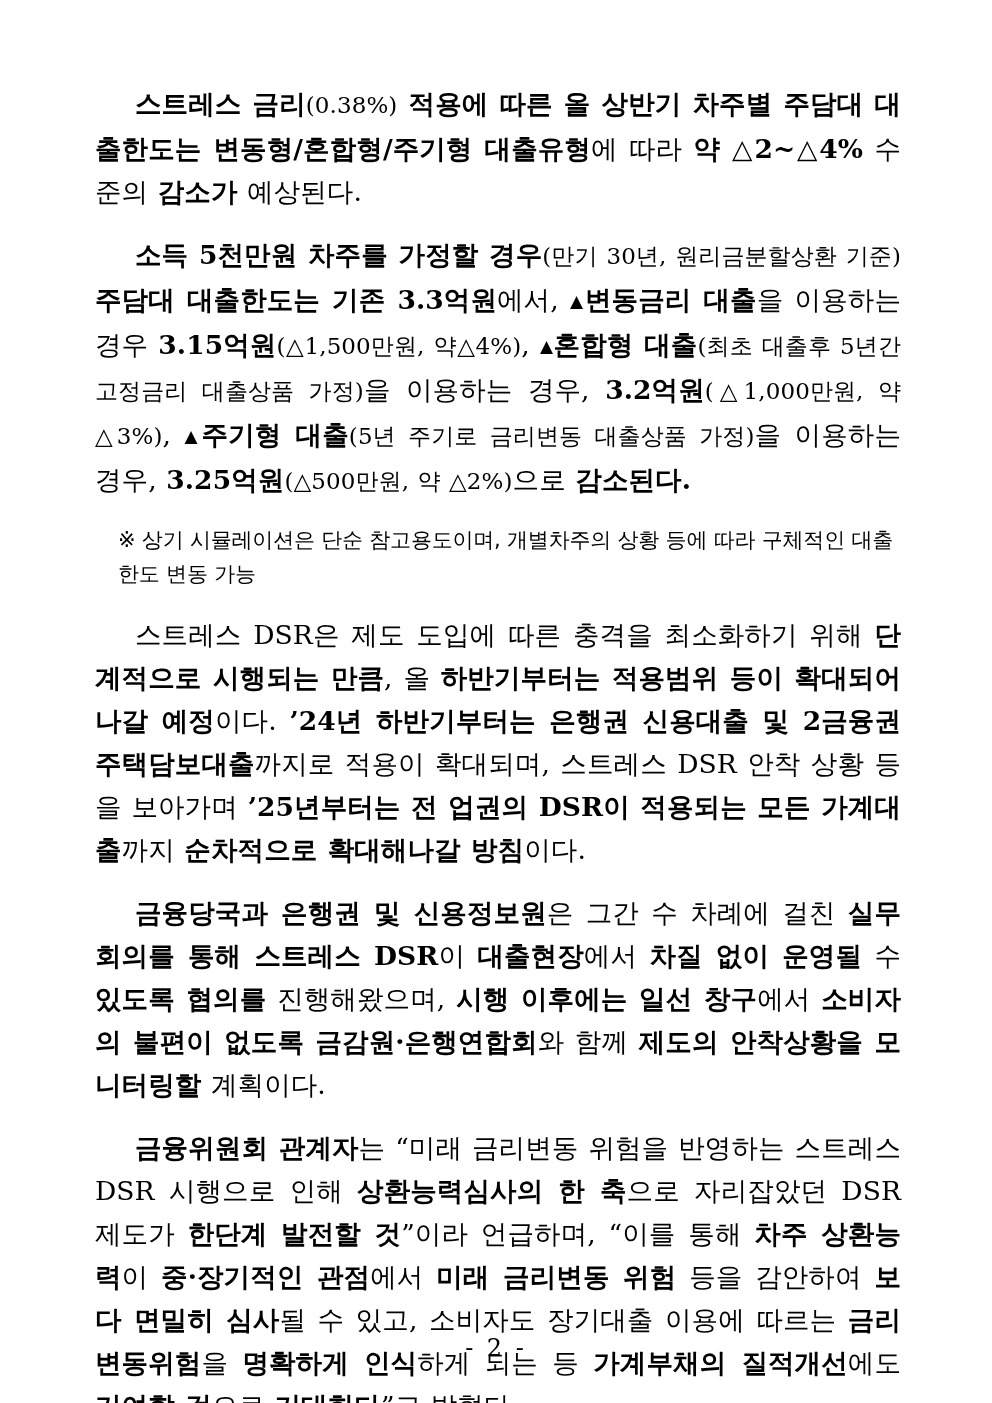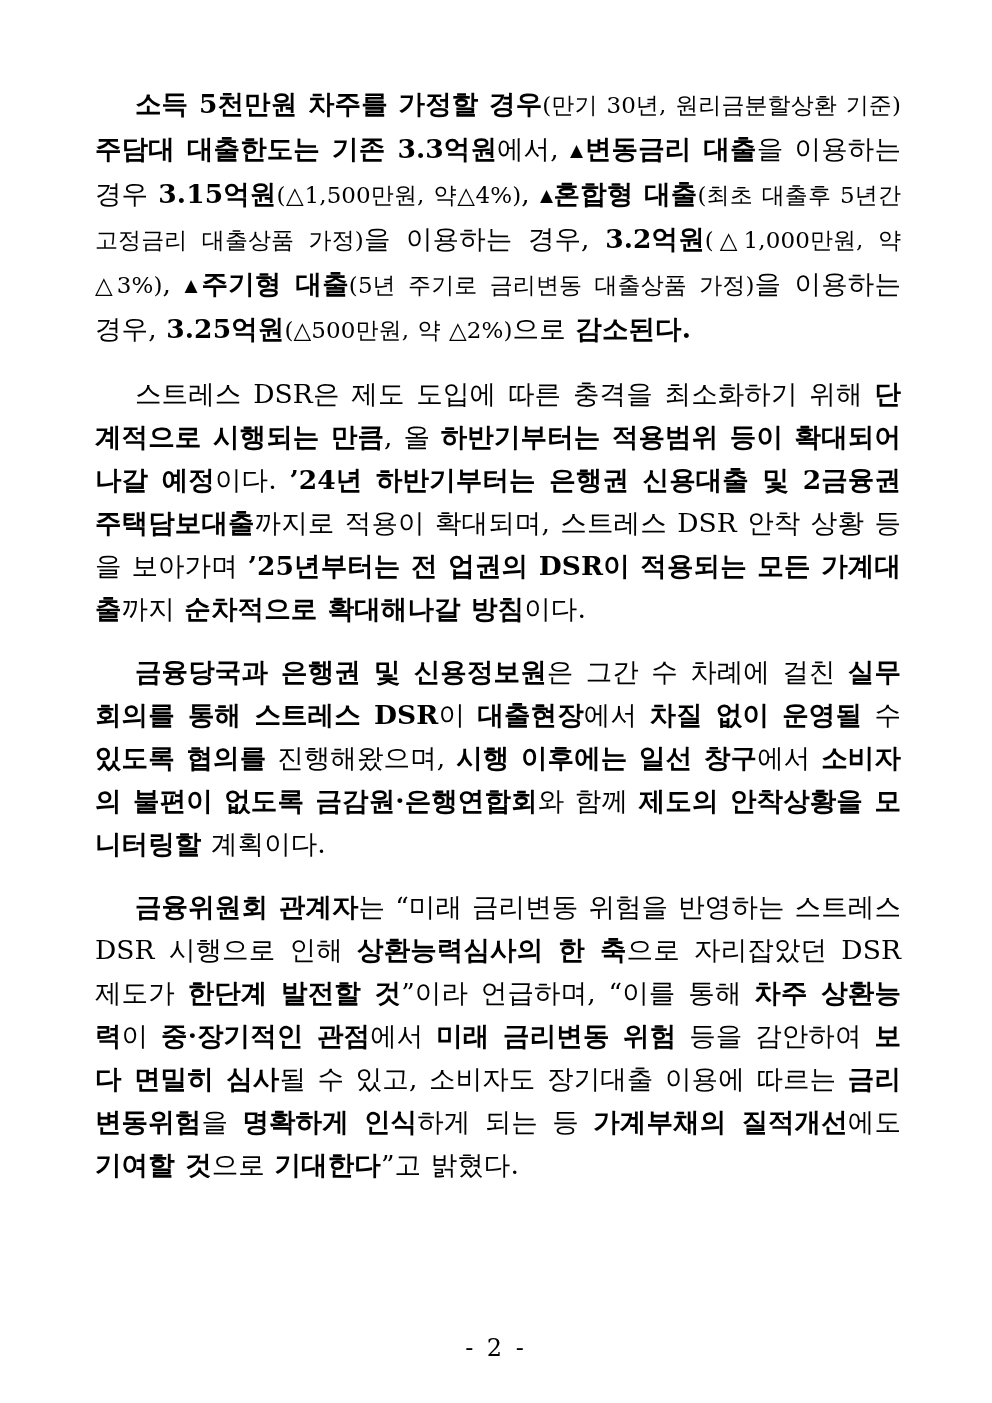--- a/index.html
+++ b/index.html
@@ -75,23 +75,25 @@
     color: #000000;
   }
 </style>
 </head>
 <body>
 
 <div class="page">
 
   <div class="content">
 
+    <p class="para"><span class="b">스트레스 금리</span><span class="sm">(0.38%)</span><span class="b"> 적용에 따른 올 상반기 차주별 주담대 대출한도는 변동형/혼합형/주기형 대출유형</span><span>에 따라 </span><span class="b">약 △2~△4%</span><span> 수준의 </span><span class="b">감소가</span><span> 예상된다.</span></p>
 
     <p class="para tight"><span class="b">소득 5천만원 차주를 가정할 경우</span><span class="sm">(만기 30년, 원리금분할상환 기준)</span><span class="b"> 주담대 대출한도는 기존 3.3억원</span><span>에서, </span><span class="tri">▲</span><span class="b">변동금리 대출</span><span>을 이용하는 경우 </span><span class="b">3.15억원</span><span class="sm">(△1,500만원, 약△4%)</span><span>, </span><span class="tri">▲</span><span class="b">혼합형 대출</span><span class="sm">(최초 대출후 5년간 고정금리 대출상품 가정)</span><span>을 이용하는 경우, </span><span class="b">3.2억원</span><span class="sm">(△1,000만원, 약 △3%)</span><span>, </span><span class="tri">▲</span><span class="b">주기형 대출</span><span class="sm">(5년 주기로 금리변동 대출상품 가정)</span><span>을 이용하는 경우, </span><span class="b">3.25억원</span><span class="sm">(△500만원, 약 △2%)</span><span>으로 </span><span class="b">감소된다.</span></p>
 
+    <p class="note">※ 상기 시뮬레이션은 단순 참고용도이며, 개별차주의 상황 등에 따라 구체적인 대출한도 변동 가능</p>
 
     <p class="para"><span>스트레스 DSR</span><span>은 제도 도입에 따른 충격을 최소화하기 위해 </span><span class="b">단계적으로 시행되는 만큼</span><span>, 올 </span><span class="b">하반기부터는 적용범위 등이 확대되어 나갈 예정</span><span>이다. </span><span class="b">’24년 하반기부터는 은행권 신용대출 및 2금융권 주택담보대출</span><span>까지로 적용이 확대되며, 스트레스 DSR 안착 상황 등을 보아가며 </span><span class="b">’25년부터는 전 업권의 DSR이 적용되는 모든 가계대출</span><span>까지 </span><span class="b">순차적으로 확대해나갈 방침</span><span>이다.</span></p>
 
     <p class="para"><span class="b">금융당국과 은행권 및 신용정보원</span><span>은 그간 수 차례에 걸친 </span><span class="b">실무회의를 통해 스트레스 DSR</span><span>이 </span><span class="b">대출현장</span><span>에서 </span><span class="b">차질 없이 운영될</span><span> 수 </span><span class="b">있도록 협의를</span><span> 진행해왔으며, </span><span class="b">시행 이후에는 일선 창구</span><span>에서 </span><span class="b">소비자의 불편이 없도록 금감원·은행연합회</span><span>와 함께 </span><span class="b">제도의 안착상황을 모니터링할</span><span> 계획이다.</span></p>
 
     <p class="para"><span class="b">금융위원회 관계자</span><span>는 “미래 금리변동 위험을 반영하는 스트레스 DSR 시행으로 인해 </span><span class="b">상환능력심사의 한 축</span><span>으로 자리잡았던 DSR 제도가 </span><span class="b">한단계 발전할 것</span><span>”이라 언급하며, “이를 통해 </span><span class="b">차주 상환능력</span><span>이 </span><span class="b">중·장기적인 관점</span><span>에서 </span><span class="b">미래 금리변동 위험</span><span> 등을 감안하여 </span><span class="b">보다 면밀히 심사</span><span>될 수 있고, 소비자도 장기대출 이용에 따르는 </span><span class="b">금리변동위험</span><span>을 </span><span class="b">명확하게 인식</span><span>하게 되는 등 </span><span class="b">가계부채의 질적개선</span><span>에도 </span><span class="b">기여할 것</span><span>으로 </span><span class="b">기대한다</span><span>”고 밝혔다.</span></p>
 
   </div>
 
   <div class="footer">- 2 -</div>

